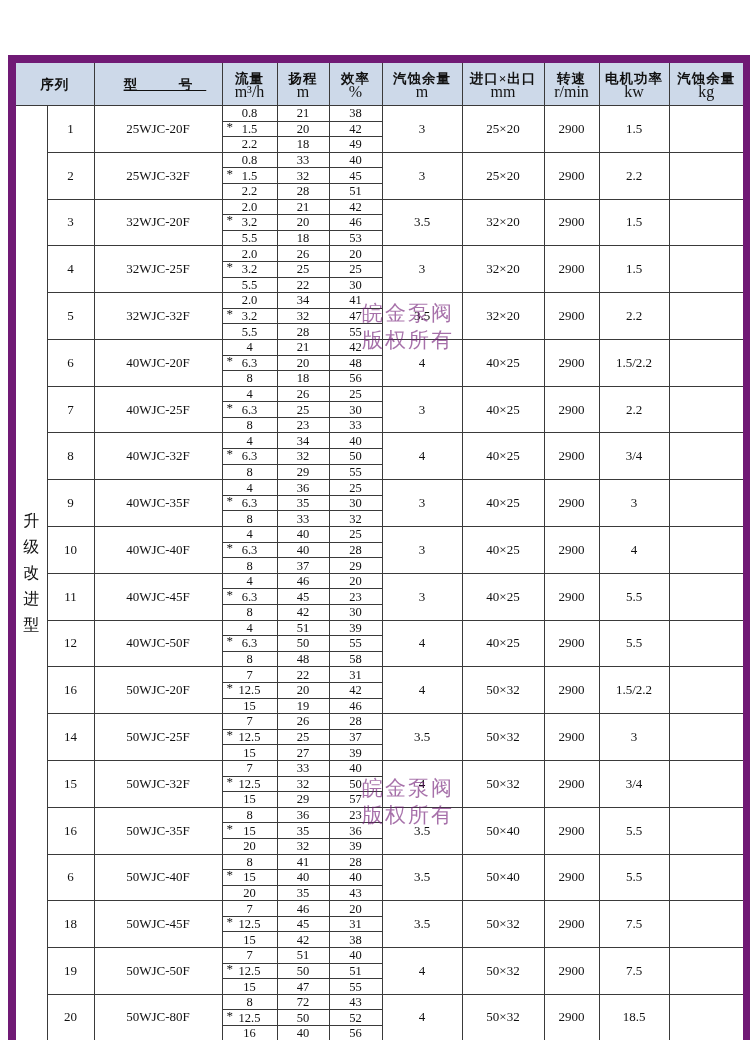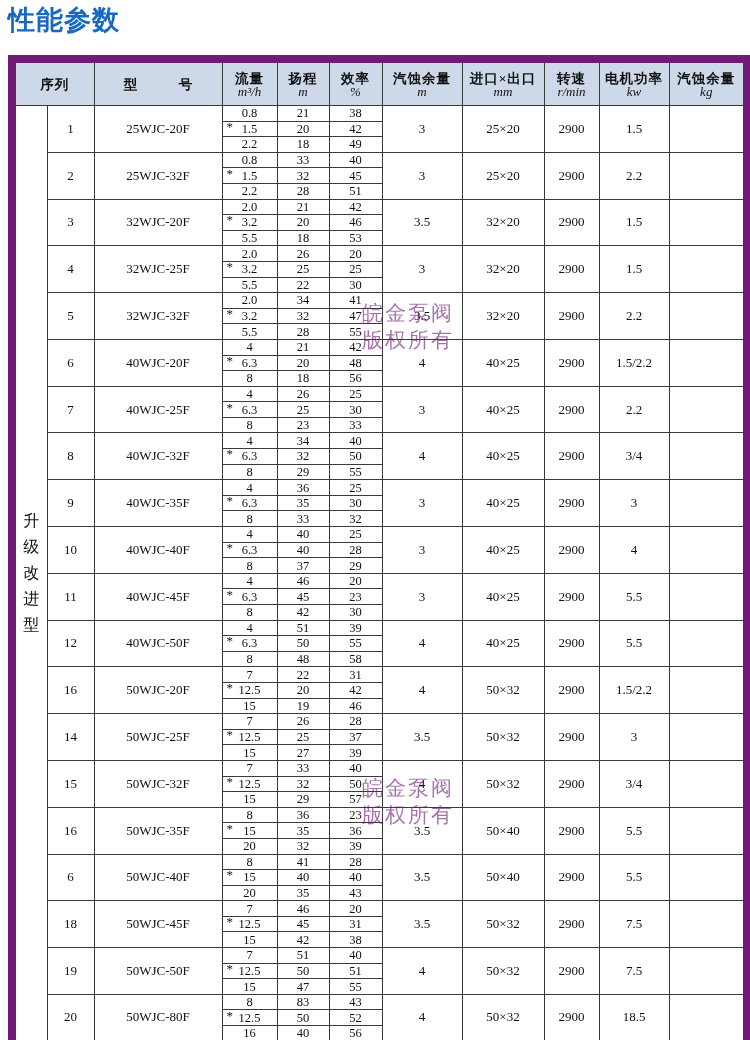--- a/index.html
+++ b/index.html
@@ -6,42 +6,41 @@
   .page{position:relative;width:750px;height:1040px;background:#fff;overflow:hidden;
         font-family:"Liberation Serif","DejaVu Serif",serif;}
   .title{position:absolute;left:8px;top:2px;font-family:"Liberation Sans","DejaVu Sans",sans-serif;
          font-size:27px;font-weight:bold;color:#1668c0;letter-spacing:1px;}
   table.spec{position:absolute;left:8px;top:55px;width:735px;border-collapse:collapse;
              table-layout:fixed;border:8px solid #701a75;}
   table.spec th,table.spec td{border:1px solid #3a3a3a;padding:0;text-align:center;
              vertical-align:middle;color:#111;overflow:hidden;}
   thead th{background:#cdd9e9;height:42px;font-weight:bold;}
   .h-label{display:block;font-size:13.5px;line-height:15px;letter-spacing:1px;}
-  .h-unit{display:block;font-size:13px;line-height:12px;font-weight:normal;font-style:italic;}
-  .model-h .h-label{letter-spacing:14px;padding-left:14px;}
+  .h-unit{display:block;font-size:16px;line-height:12px;font-weight:normal;}
+  .model-h .h-label{letter-spacing:14px;padding-left:14px;text-decoration:underline;}
   tbody td{font-size:12.5px;line-height:14px;background:transparent;}
   tbody tr{height:15.6px;}
   td.serial,td.model,td.npsh,td.ports,td.speed,td.power,td.weight{font-size:13px;}
   td.flow{position:relative;}
   .star{position:absolute;left:4px;top:50%;transform:translateY(-62%);font-size:13px;color:#111;}
   td.side-cell{width:35px;}
   .side-label{display:block;font-size:16px;line-height:26px;letter-spacing:0;color:#111;}
   .side-label span{display:block;}
   .watermark{position:absolute;left:362px;width:120px;color:#701a75;opacity:0.62;
              font-size:21px;line-height:27px;letter-spacing:2px;text-align:left;
              pointer-events:none;z-index:5;font-family:"Liberation Sans","DejaVu Sans",sans-serif;}
   .wm1{top:299px;}
   .wm2{top:774px;}
 </style>
 </head>
 <body>
 
 <div class="page">
 
-  <div class="title">性能参数</div>
 
   <table class="spec">
     <colgroup>
       <col style="width:35px">
         <col style="width:47px">
         <col style="width:128px">
       <col style="width:55px">
         <col style="width:52px">
         <col style="width:53px">
       <col style="width:80px">
@@ -517,21 +516,21 @@
         </tr>
         <tr>
           <td class="flow"><span>15</span></td>
           <td class="head">47</td>
           <td class="eff">55</td>
         </tr>
         <tr>
           <td class="serial" rowspan="3">20</td>
           <td class="model" rowspan="3">50WJC-80F</td>
           <td class="flow"><span>8</span></td>
-          <td class="head">83</td>
+          <td class="head">72</td>
           <td class="eff">43</td>
           <td class="npsh" rowspan="3">4</td>
           <td class="ports" rowspan="3">50×32</td>
           <td class="speed" rowspan="3">2900</td>
           <td class="power" rowspan="3">18.5</td>
           <td class="weight" rowspan="3"></td>
         </tr>
         <tr>
           <td class="flow"><span class="star">*</span><span>12.5</span></td>
           <td class="head">50</td>

